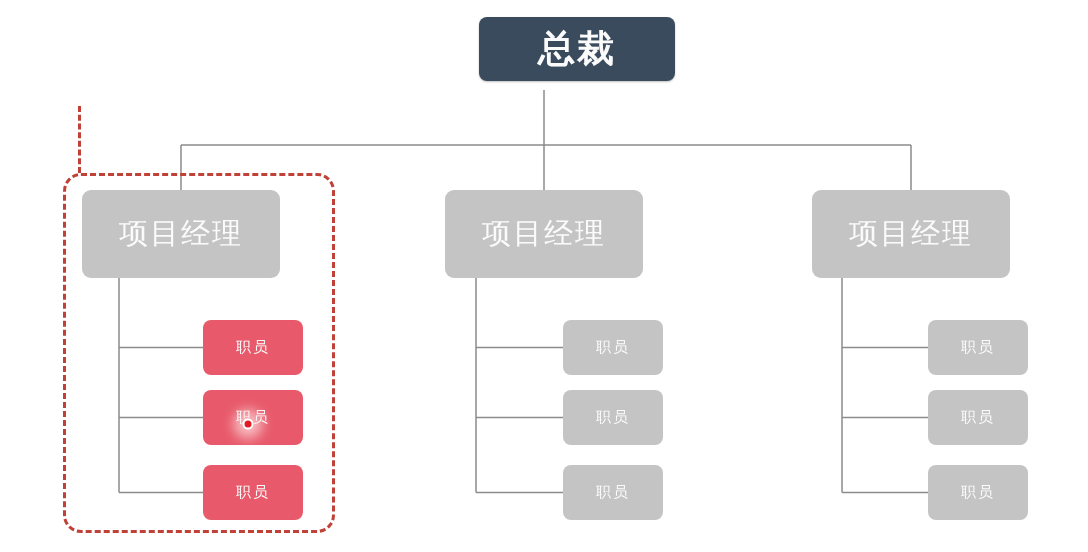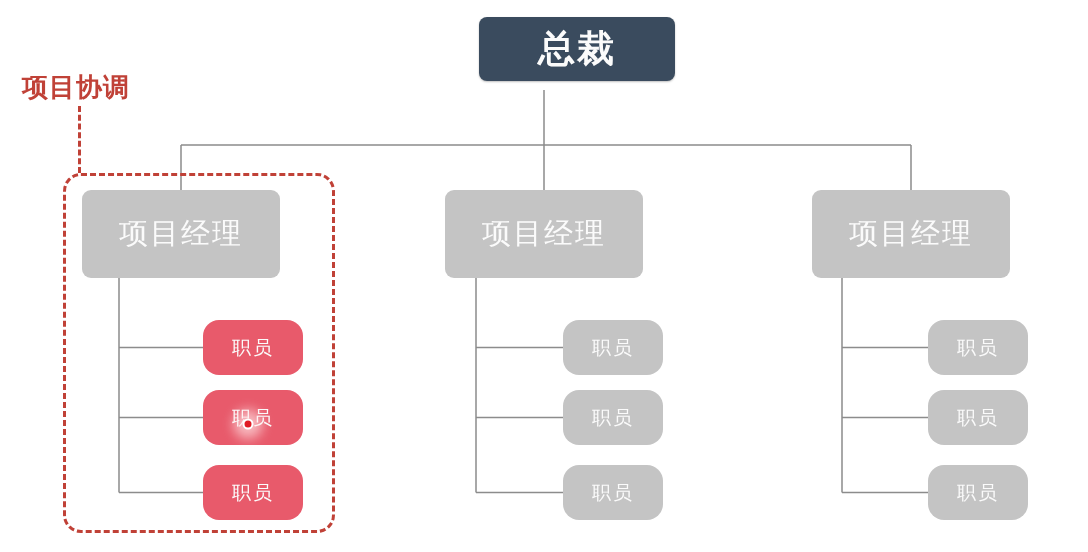--- a/index.html
+++ b/index.html
@@ -34,22 +34,22 @@
     border-radius:9px;
     font-size:29px;
   }
   .manager-1 { left:82px; }
   .manager-2 { left:445px; }
   .manager-3 { left:812px; }
 
   .staff-node {
     width:100px; height:55px;
     background:var(--node-color,#c4c4c4);
-    border-radius:16px;
-    font-size:19px;
+    border-radius:8px;
+    font-size:15px;
   }
   .g1 { left:203px; }
   .g2 { left:563px; }
   .g3 { left:928px; }
   .row-1 { top:320px; }
   .row-2 { top:390px; }
   .row-3 { top:465px; }
   .staff-highlight { background:var(--highlight-color,#e85a6b); }
 
   .region-outline {
@@ -91,21 +91,20 @@
 
   <svg class="connectors" viewBox="0 0 1088 552" xmlns="http://www.w3.org/2000/svg">
     <path d="M544 90 V145 M181 145 H911 M181 145 V190 M544 145 V190 M911 145 V190
              M119 278 V492.5 M119 347.5 H203 M119 417.5 H203 M119 492.5 H203
              M476 278 V492.5 M476 347.5 H563 M476 417.5 H563 M476 492.5 H563
              M842 278 V492.5 M842 347.5 H928 M842 417.5 H928 M842 492.5 H928" fill="none" stroke="#8c8c8c" stroke-width="1.5"></path>
   </svg>
 
   <div class="region-outline"></div>
   <div class="annotation-connector"></div>
-  <div class="annotation-label">项目协调</div>
 
   <div class="node root-node">总裁</div>
 
   <div class="node manager-node manager-1">项目经理</div>
   <div class="node manager-node manager-2">项目经理</div>
   <div class="node manager-node manager-3">项目经理</div>
 
   <div class="node staff-node staff-highlight g1 row-1">职员</div>
   <div class="node staff-node staff-highlight g1 row-2">职员</div>
   <div class="node staff-node staff-highlight g1 row-3">职员</div>

